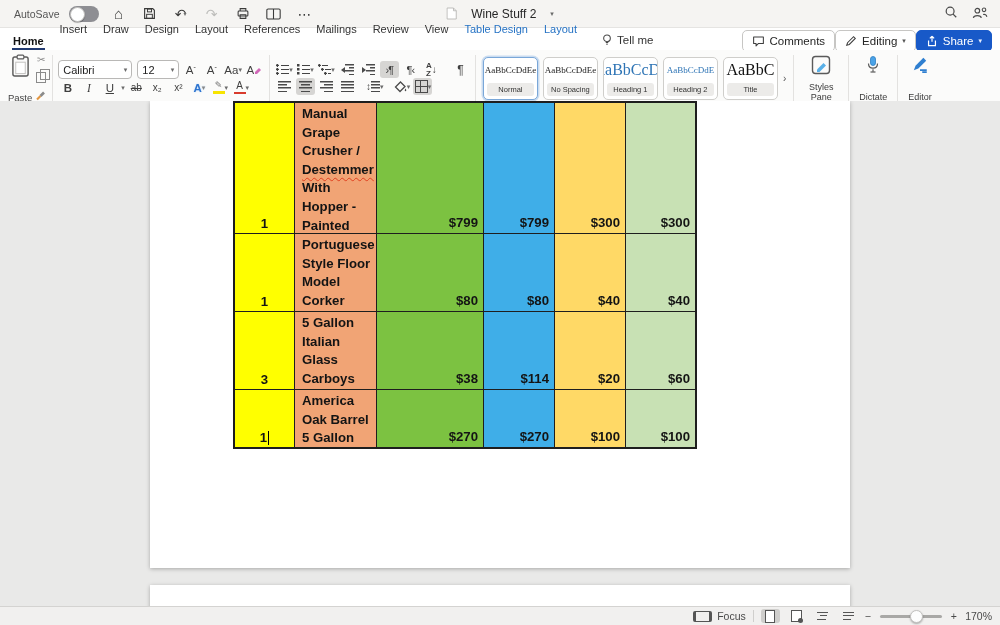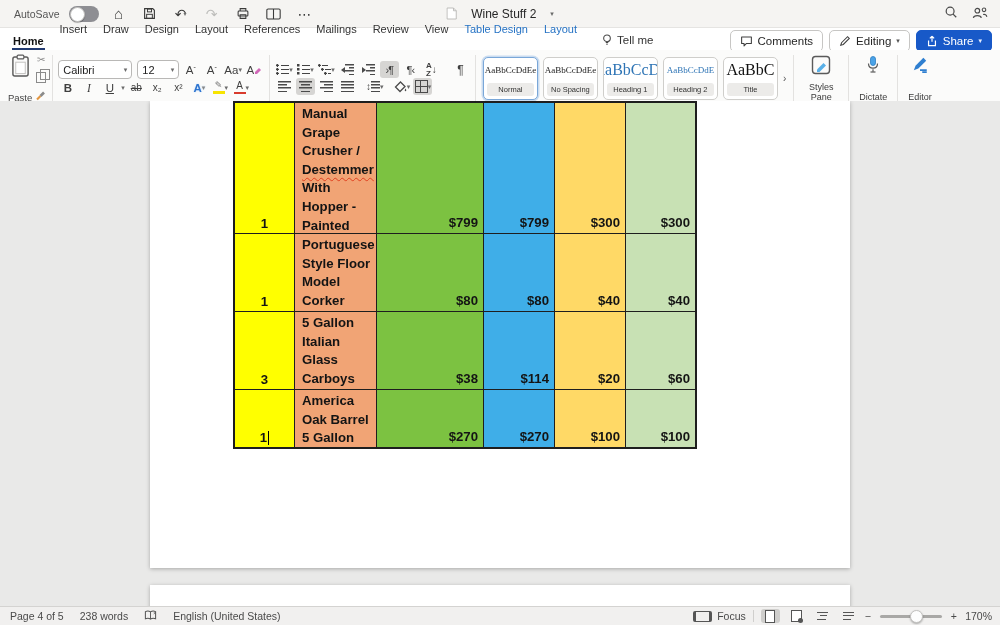--- a/index.html
+++ b/index.html
@@ -20,21 +20,21 @@
   .doc-title{font-size:12px;color:#262626;}
   .chev{font-size:7px;color:#6b6b6b;}
   .tb-right{position:absolute;right:12px;display:flex;align-items:center;gap:14px;}
 
   
   .tabbar{position:absolute;top:28px;left:0;right:0;height:22px;background:#fff;display:flex;align-items:flex-end;padding-left:12px;}
   .tab{font-size:11px;color:#333;margin-right:14px;padding:3px 1px 15px;cursor:default;white-space:nowrap;}
   .tab.active{font-weight:700;color:#111;border-bottom:2.5px solid var(--active-tab-underline,#223a70);padding-bottom:1.5px;}
   .tab.ctx{color:var(--contextual-tab,#2572c4);}
   .tellme{display:flex;align-items:center;gap:5px;margin-left:10px;font-size:11.5px;color:#333;padding-bottom:3px;}
-  .tab-actions{position:absolute;right:8px;top:2px;display:flex;gap:6px;align-items:center;}
+  .tab-actions{position:absolute;right:8px;top:2px;display:flex;gap:0;align-items:center;}
   .pill{height:20px;border:1px solid #c7c6c4;border-radius:5px;background:#fff;display:flex;align-items:center;gap:5px;padding:0 9px;font-size:11.5px;color:#262626;}
   .pill.share{background:var(--accent-blue,#1859c8);border-color:var(--accent-blue,#1859c8);color:#fff;}
   .pill .chev{color:#555;}
   .pill.share .chev{color:#e8efff;}
 
   
   .ribbon{position:absolute;top:50px;left:0;right:0;height:50px;background:#fbfbfa;border-bottom:1px solid #d9d8d6;
           display:flex;align-items:stretch;padding:3px 4px 3px 8px;}
   .rdiv{width:1px;background:#e3e2e0;margin:2px 5px;}
   .rgroup{display:flex;flex-direction:column;justify-content:center;}
@@ -552,32 +552,20 @@
               <span>$100</span>
             </div>
         </div>
 
       </div>
     </div>
     <div class="page2"></div>
   </div>
 
   <div class="statusbar">
-    <div class="sb-left">
-      <span>Page 4 of 5</span>
-      <span>238 words</span>
-      <span>
-        <svg width="13" height="11" viewBox="0 0 14 11">
-            <path d="M7 1.6C5.5.6 3 .6 1.5 1.3V9c1.5-.7 4-.7 5.5.3 1.5-1 4-1 5.5-.3V1.3C11 .6 8.5.6 7 1.6z" fill="none" stroke="#555" stroke-width="1.1"></path>
-            <line x1="7" y1="1.6" x2="7" y2="9.3" stroke="#555" stroke-width="1"></line>
-            <text x="10" y="5" font-size="5" fill="#555">×</text>
-          </svg>
-      </span>
-      <span>English (United States)</span>
-    </div>
     <div class="sb-right">
       <span class="focusbtn">
         <span class="focus-ico"></span>
         <span>Focus</span>
       </span>
       <span style="width:1px;height:12px;background:#d0cfcd"></span>
       <span class="vbtn sel">
           <span class="pg-ico"></span>
         </span>
       <span class="vbtn">

